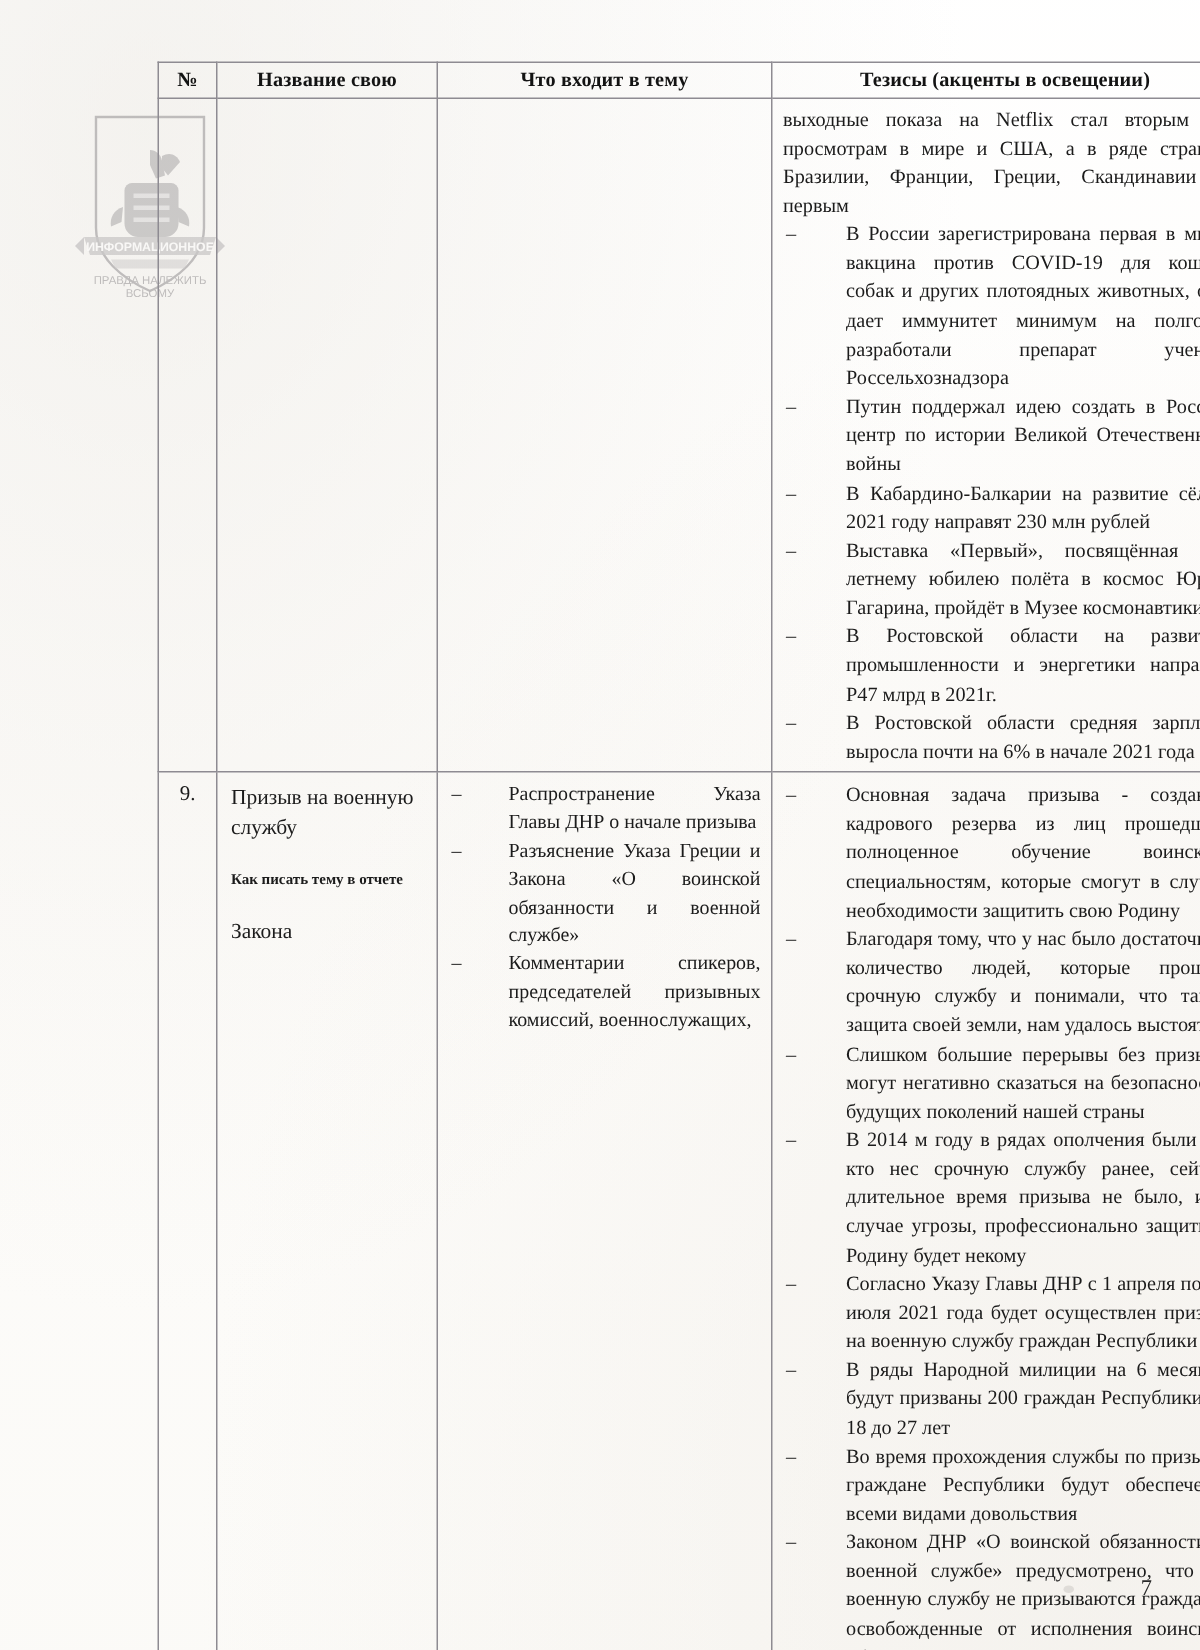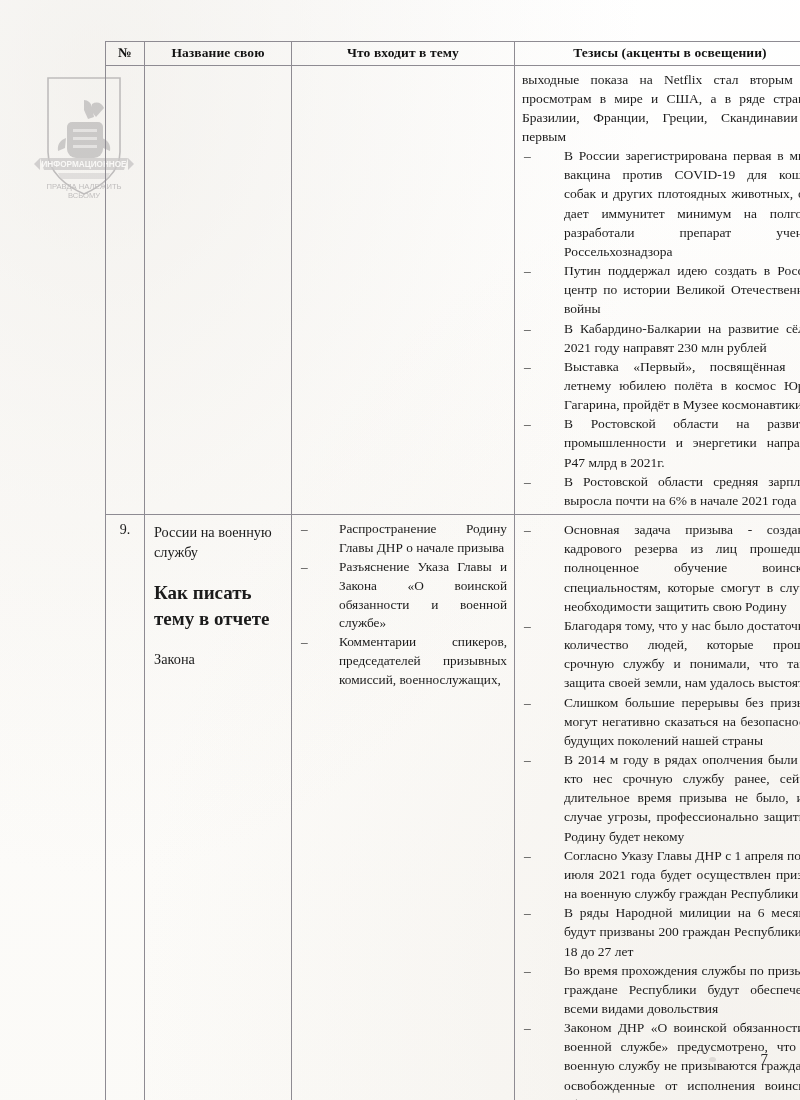--- a/index.html
+++ b/index.html
@@ -23,21 +23,21 @@
     background:
       radial-gradient(ellipse at 12% 8%, rgba(235,232,226,.55) 0%, rgba(255,255,255,0) 55%),
       radial-gradient(ellipse at 92% 96%, rgba(238,234,228,.5) 0%, rgba(255,255,255,0) 58%),
       linear-gradient(175deg, #ffffff 0%, #fdfcfa 45%, #fbfaf7 100%);
     pointer-events: none;
   }
 
   
   .stamp {
     position: absolute;
-    left: 32px;
+    left: 48px;
     top: 74px;
     width: 104px;
     height: 128px;
     opacity: .40;
     pointer-events: none;
   }
   .stamp svg { display: block; width: 100%; height: 100%; }
 
   
   .doc-table {
@@ -93,21 +93,21 @@
     padding-right: 7px;
     hyphens: none;
   }
   td.thes-cell { font-size: 13.5px; }
 
   
   td.continued { padding-top: 4px; }
 
   .name-block { margin: 0 0 0 0; }
   .name-block + .name-block { margin-top: 17px; }
-  .name-bold { font-weight: bold; font-size: 19px; line-height: 1.38; }
+  .name-bold { font-weight: bold; font-size: 10px; line-height: 1.38; }
 
   ul.bullets {
     list-style: none;
     margin: 0;
     padding: 0;
   }
   ul.bullets > li {
     position: relative;
     padding-left: 40px;
     margin: 0 0 0 0;
@@ -206,29 +206,29 @@
           <li>В Ростовской области на развитие промышленности и энергетики направят Р47 млрд в 2021г.</li>
           <li>В Ростовской области средняя зарплата выросла почти на 6% в начале 2021 года</li>
         </ul>
       </td>
     </tr>
 
     <tr>
       <td class="num-cell">9.</td>
 
       <td class="name-cell">
-        <div class="name-block">России на военную службу</div>
+        <div class="name-block">Призыв на военную службу</div>
         <div class="name-block name-bold">Как писать тему в отчете</div>
         <div class="name-block">Закона</div>
       </td>
 
       <td class="what-cell">
         <ul class="bullets">
-          <li>Распространение Родину Главы ДНР о начале призыва</li>
-          <li>Разъяснение Указа Главы и Закона «О воинской обязанности и военной службе»</li>
+          <li>Распространение Указа Главы ДНР о начале призыва</li>
+          <li>Разъяснение Указа Греции и Закона «О воинской обязанности и военной службе»</li>
           <li>Комментарии спикеров, председателей призывных комиссий, военнослужащих,</li>
         </ul>
       </td>
 
       <td class="thes-cell">
         <ul class="bullets">
           <li>Основная задача призыва - создание кадрового резерва из лиц прошедших полноценное обучение воинским специальностям, которые смогут в случае необходимости защитить свою Родину</li>
           <li>Благодаря тому, что у нас было достаточное количество людей, которые прошли срочную службу и понимали, что такое защита своей земли, нам удалось выстоять</li>
           <li>Слишком большие перерывы без призыва могут негативно сказаться на безопасности будущих поколений нашей страны</li>
           <li>В 2014 м году в рядах ополчения были те, кто нес срочную службу ранее, сейчас длительное время призыва не было, и в случае угрозы, профессионально защитить Родину будет некому</li>

